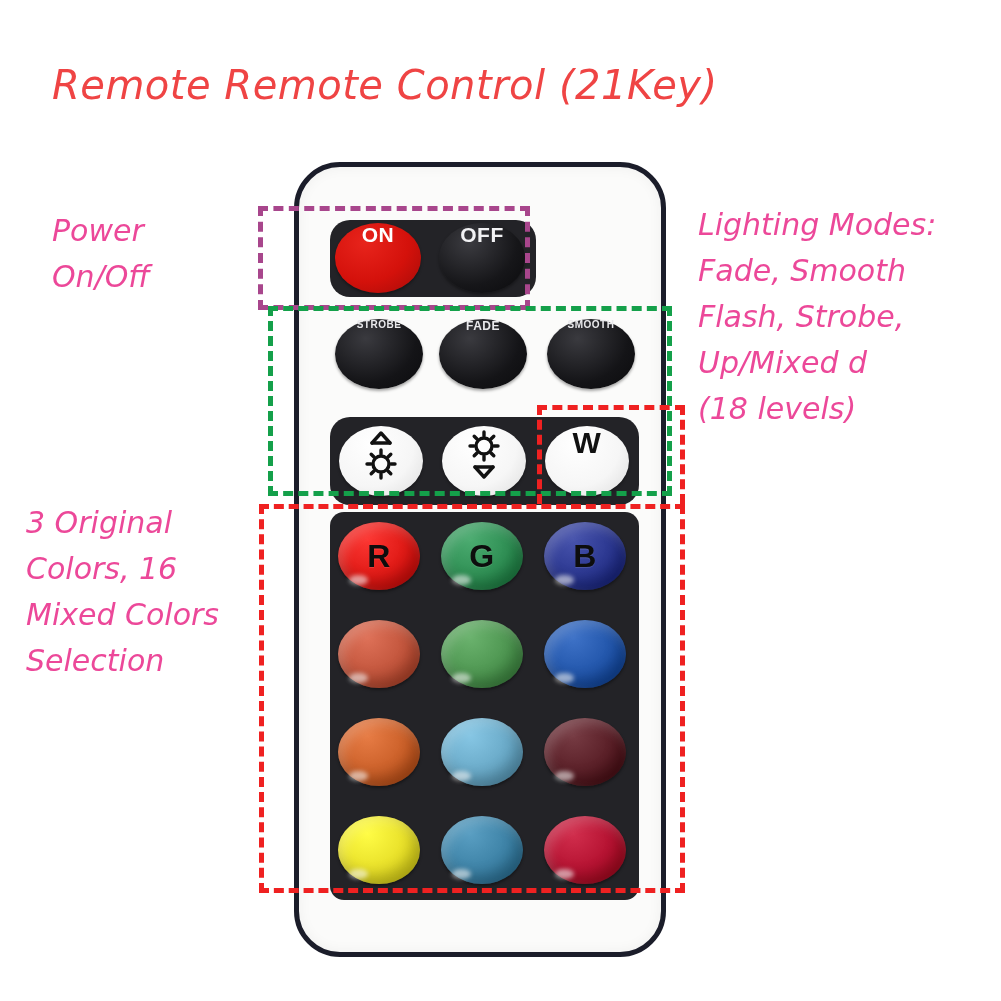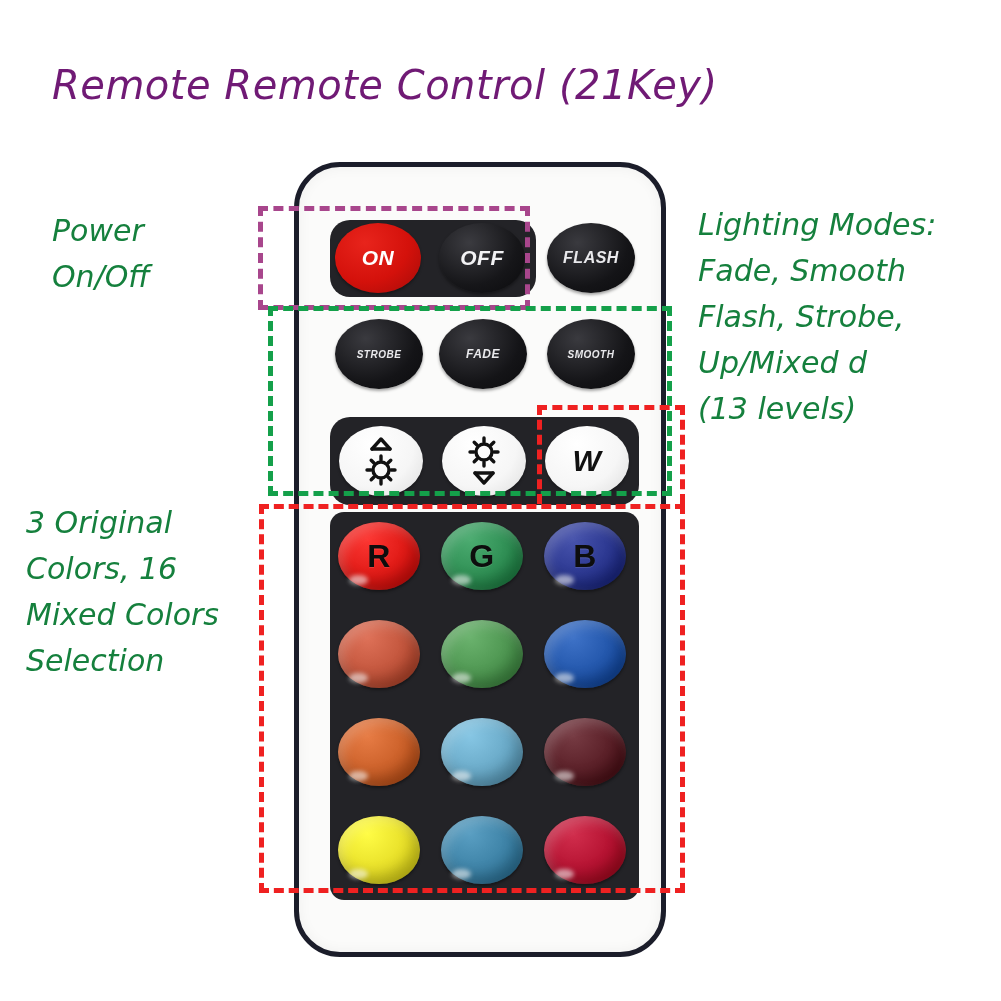--- a/index.html
+++ b/index.html
@@ -12,33 +12,33 @@
   }
   #stage{position:absolute;left:0;top:0;width:1001px;height:1001px;}
 
   
   .title{
     position:absolute;left:52px;top:62px;
     font-family:"DejaVu Sans", sans-serif;
     font-size:40px;
     font-style:italic;
     font-weight:400;
-    color:#701a75;
+    color:#ef4444;
     letter-spacing:.5px;
     white-space:nowrap;
   }
 
   
   .anno{
     position:absolute;
     font-family:"DejaVu Sans", sans-serif;
     font-style:italic;
     font-size:30px;
     line-height:46px;
-    color:#15803d;
+    color:#ec4899;
     white-space:nowrap;
   }
   .anno .ln{display:block;}
 
   #anno-power{left:52px;top:208px;}
   #anno-modes{left:698px;top:202px;}
   #anno-colors{left:26px;top:500px;}
 
   
   #remote{
@@ -59,24 +59,23 @@
     border-radius:20px;
   }
   #pad-onoff{left:31px;top:53px;width:206px;height:77px;}
   #pad-bright{left:31px;top:250px;width:309px;height:88px;}
   #pad-colors{left:31px;top:345px;width:309px;height:388px;border-radius:14px;}
 
   
   .btn{
     position:absolute;
     border-radius:50%;
-    display:flex;align-items:center;justify-content:center;
+    display:flex;align-items:flex-start;justify-content:center;
     box-sizing:border-box;
     user-select:none;
-    font-style:italic;
   }
   .btn-lbl{
     font-family:"Liberation Sans", sans-serif;
     font-weight:700;
     letter-spacing:.5px;
     pointer-events:none;
   }
 
   
   .modekey{
@@ -166,44 +165,41 @@
   <div class="anno" id="anno-power">
     <span class="ln">Power</span>
     <span class="ln">On/Off</span>
   </div>
 
   <div class="anno" id="anno-modes">
     <span class="ln">Lighting Modes:</span>
     <span class="ln">Fade, Smooth</span>
     <span class="ln">Flash, Strobe,</span>
     <span class="ln">Up/Mixed d</span>
-    <span class="ln">(13 levels)</span>
+    <span class="ln">(18 levels)</span>
   </div>
 
   <div class="anno" id="anno-colors">
     <span class="ln">3 Original</span>
     <span class="ln">Colors, 16</span>
     <span class="ln">Mixed Colors</span>
     <span class="ln">Selection</span>
   </div>
 
   <div id="remote">
 
     <div class="pad" id="pad-onoff"></div>
     <div class="pad" id="pad-bright"></div>
     <div class="pad" id="pad-colors"></div>
 
     <div class="btn" id="btn-on">
       <span class="btn-lbl">ON</span>
     </div>
     <div class="btn" id="btn-off">
       <span class="btn-lbl">OFF</span>
-    </div>
-    <div class="btn modekey" id="btn-flash">
-      <span class="btn-lbl">FLASH</span>
     </div>
 
     <div class="btn modekey small" id="btn-strobe">
       <span class="btn-lbl">STROBE</span>
     </div>
     <div class="btn modekey" id="btn-fade">
       <span class="btn-lbl">FADE</span>
     </div>
     <div class="btn modekey small" id="btn-smooth">
       <span class="btn-lbl">SMOOTH</span>

